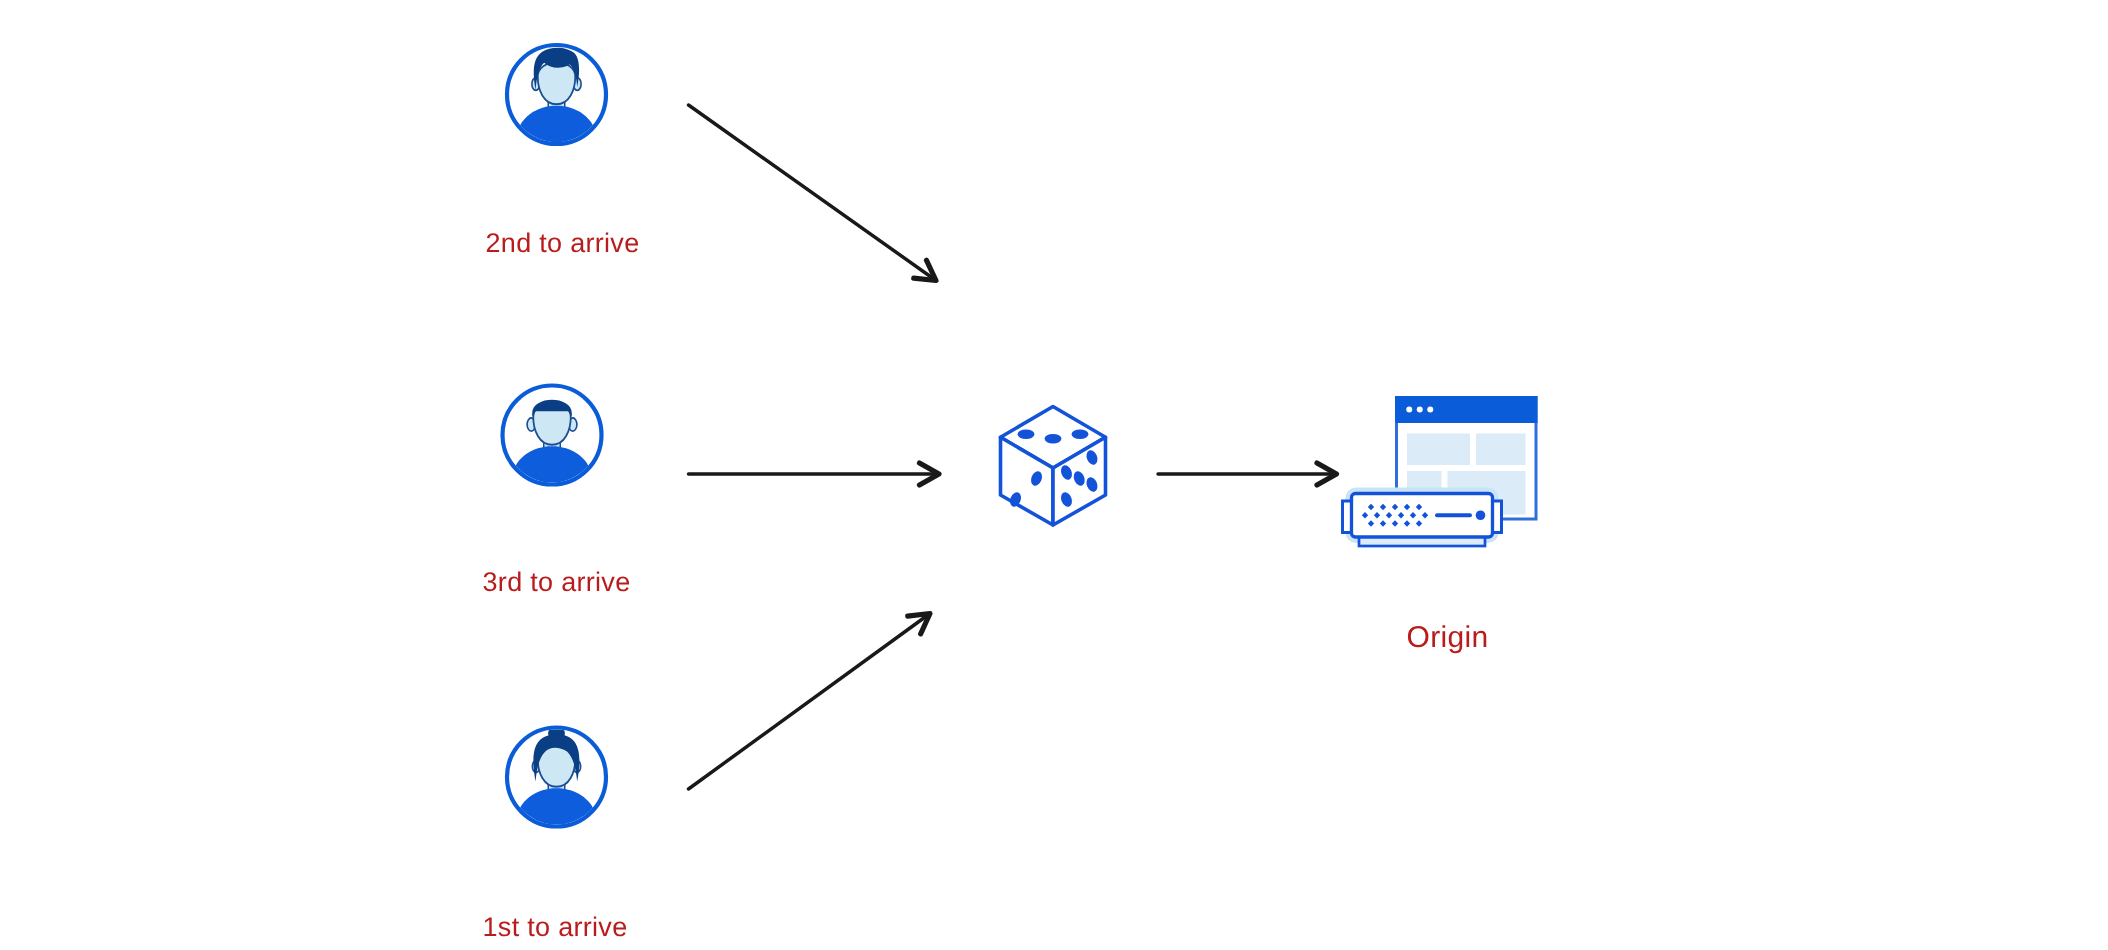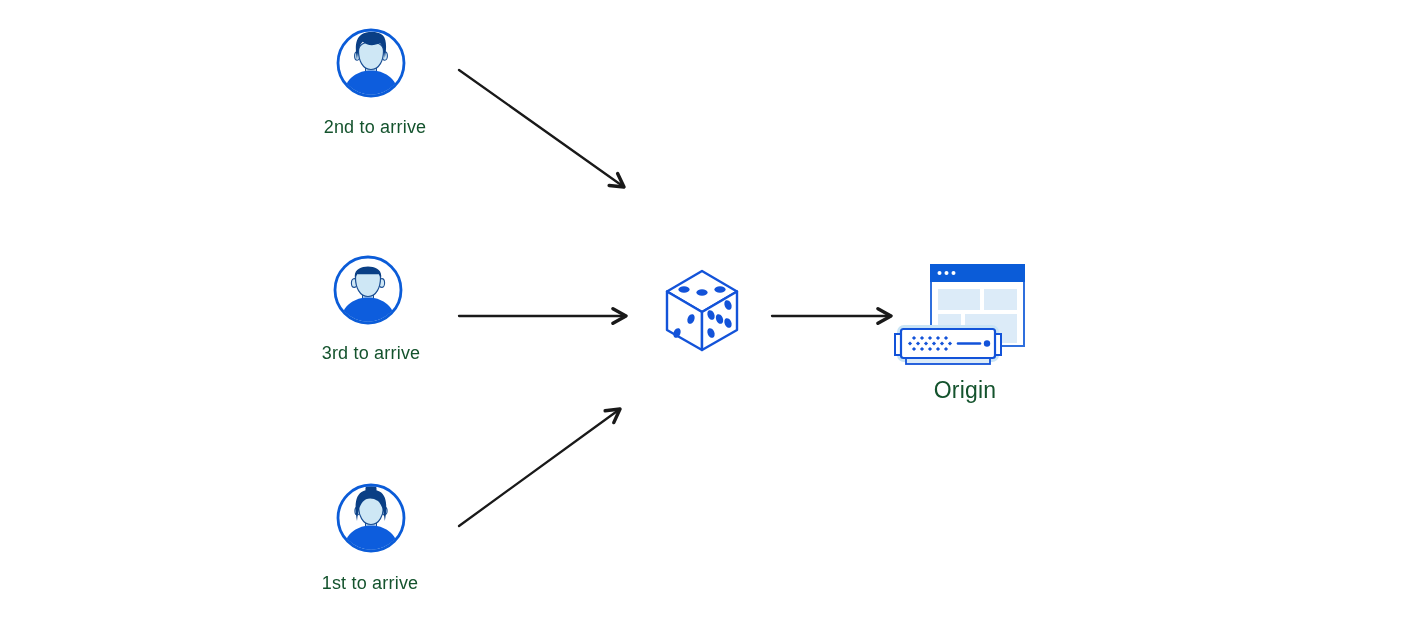--- a/index.html
+++ b/index.html
@@ -10,25 +10,26 @@
     background: #ffffff;
     overflow: hidden;
     font-family: "Liberation Sans", sans-serif;
   }
   .diagram-svg { position: absolute; left: 0; top: 0; }
   .node-label {
     position: absolute;
     transform: translateX(-50%);
     font-size: 18px;
     line-height: 20px;
-    color: #14532d;
+    color: #b91c1c;
     white-space: nowrap;
     letter-spacing: 0.2px;
+    margin-top: 35px;
   }
-  .origin-label { font-size: 23px; }
+  .origin-label { font-size: 20px; }
 </style>
 </head>
 <body>
 
 <div class="canvas">
 
   <svg class="diagram-svg" width="1405" height="633" viewBox="0 0 1405 633">
     <defs>
       <clipPath id="avclip" clipPathUnits="userSpaceOnUse">
         <circle cx="0" cy="0" r="31.7"></circle>

